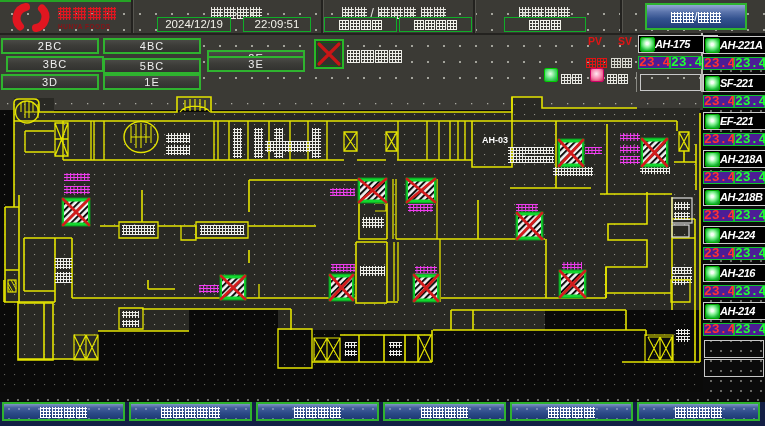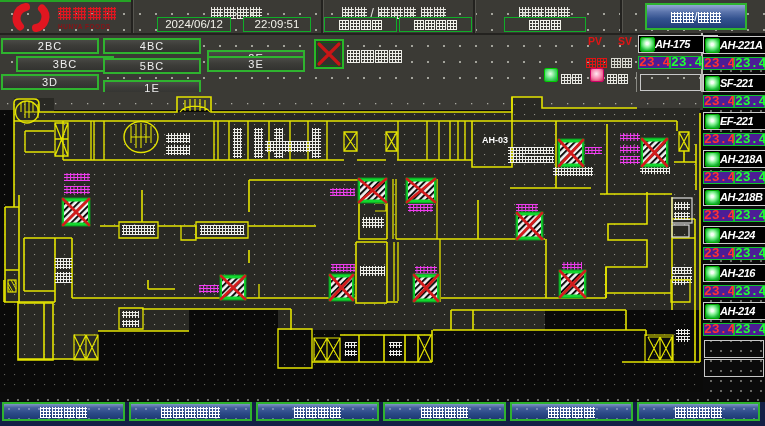--- a/index.html
+++ b/index.html
@@ -54,44 +54,44 @@
 </g>
 <rect x="52" y="5" width="13" height="13" fill="url(#rg)"></rect>
 <rect x="67" y="5" width="13" height="13" fill="url(#rg)"></rect>
 <rect x="82" y="5" width="13" height="13" fill="url(#rg)"></rect>
 <rect x="97" y="5" width="13" height="13" fill="url(#rg)"></rect>
 <text x="52" y="27" fill="#8a1216" font-size="6.5" font-family="Liberation Sans" font-weight="bold" letter-spacing="0.5">HUNYA FOODS</text>
 </svg>
 
 <div class="abs" style="left:196px;top:3px;width:80px;text-align:center"><span style="color:#e8e8e2"><span class="g" style="width:12px;height:12px"></span><span class="g" style="width:12px;height:12px"></span><span class="g" style="width:12px;height:12px"></span><span class="g" style="width:12px;height:12px"></span></span></div>
 
-<div class="abs grnbox" style="left:157px;top:17px;width:72px;height:13px;font-size:11.5px;line-height:13px;text-align:center;color:#f2f2ea">2024/06/12</div>
+<div class="abs grnbox" style="left:157px;top:17px;width:72px;height:13px;font-size:11.5px;line-height:13px;text-align:center;color:#f2f2ea">2024/12/19</div>
 
 <div class="abs grnbox" style="left:243px;top:17px;width:66px;height:13px;font-size:11.5px;line-height:13px;text-align:center;color:#f2f2ea">22:09:51</div>
 
 <div class="abs" style="left:328px;top:3px;width:132px;text-align:center;color:#e8e8e2"><span style="color:#e8e8e2"><span class="g" style="width:12px;height:12px"></span><span class="g" style="width:12px;height:12px"></span></span><span style="color:#e8e8e2;font-size:12px;vertical-align:middle"> / </span><span style="color:#e8e8e2"><span class="g" style="width:12px;height:12px"></span><span class="g" style="width:12px;height:12px"></span><span class="g" style="width:12px;height:12px"></span></span> <span style="color:#e8e8e2"><span class="g" style="width:12px;height:12px"></span><span class="g" style="width:12px;height:12px"></span></span></div>
 
 <div class="abs grnbox" style="left:324px;top:17px;width:71px;height:13px;text-align:center;line-height:11px"><span style="color:#f2f2ea"><span class="g" style="width:10px;height:10px"></span><span class="g" style="width:10px;height:10px"></span><span class="g" style="width:10px;height:10px"></span><span class="g" style="width:10px;height:10px"></span></span></div>
 
 <div class="abs grnbox" style="left:399px;top:17px;width:71px;height:13px;text-align:center;line-height:11px"><span style="color:#f2f2ea"><span class="g" style="width:10px;height:10px"></span><span class="g" style="width:10px;height:10px"></span><span class="g" style="width:10px;height:10px"></span><span class="g" style="width:10px;height:10px"></span></span></div>
 
 <div class="abs" style="left:512px;top:3px;width:64px;text-align:center"><span style="color:#e8e8e2"><span class="g" style="width:12px;height:12px"></span><span class="g" style="width:12px;height:12px"></span><span class="g" style="width:12px;height:12px"></span><span class="g" style="width:12px;height:12px"></span></span></div>
 
 <div class="abs grnbox" style="left:504px;top:17px;width:80px;height:13px;text-align:center;line-height:11px"><span style="color:#f2f2ea"><span class="g" style="width:10px;height:10px"></span><span class="g" style="width:10px;height:10px"></span><span class="g" style="width:10px;height:10px"></span></span></div>
 
 <div class="abs bluebtn" style="left:645px;top:3px;width:98px;height:23px;line-height:23px"><span style="color:#fff"><span class="g" style="width:11px;height:11px"></span><span class="g" style="width:11px;height:11px"></span></span><span style="color:#fff;font-size:12px;vertical-align:middle">/</span><span style="color:#fff"><span class="g" style="width:11px;height:11px"></span><span class="g" style="width:11px;height:11px"></span></span></div>
 
 <div class="btn8" style="left:1px;top:38px">2BC</div>
 <div class="btn8" style="left:103px;top:38px">4BC</div>
 <div class="btn8" style="left:207px;top:50px">2E</div>
-<div class="btn8" style="left:16px;top:56px">3BC</div>
+<div class="btn8" style="left:6px;top:56px">3BC</div>
 <div class="btn8" style="left:103px;top:58px">5BC</div>
 <div class="btn8" style="left:207px;top:56px">3E</div>
 <div class="btn8" style="left:1px;top:74px">3D</div>
-<div class="btn8" style="left:103px;top:80px">1E</div>
+<div class="btn8" style="left:103px;top:74px">1E</div>
 
 <svg class="abs" style="left:314px;top:39px" width="30" height="30" viewBox="0 0 30 30">
 <rect x="1" y="1" width="28" height="28" fill="#32322e" stroke="#28b828" stroke-width="2"></rect>
 <rect x="3.5" y="3.5" width="23" height="23" fill="none" stroke="#0c5c10" stroke-width="1"></rect>
 <path d="M5,5 L25,25 M25,5 L5,25" stroke="#c81616" stroke-width="3.2" stroke-linecap="round"></path>
 </svg>
 
 <div class="abs" style="left:346px;top:47px"><span style="color:#eeeee8"><span class="g" style="width:13px;height:13px"></span><span class="g" style="width:13px;height:13px"></span><span class="g" style="width:13px;height:13px"></span><span class="g" style="width:13px;height:13px"></span></span></div>
 
 <div class="abs" style="left:588px;top:35px;width:44px;color:#e01414;font-weight:bold;font-size:10.5px;display:flex;justify-content:space-between">

